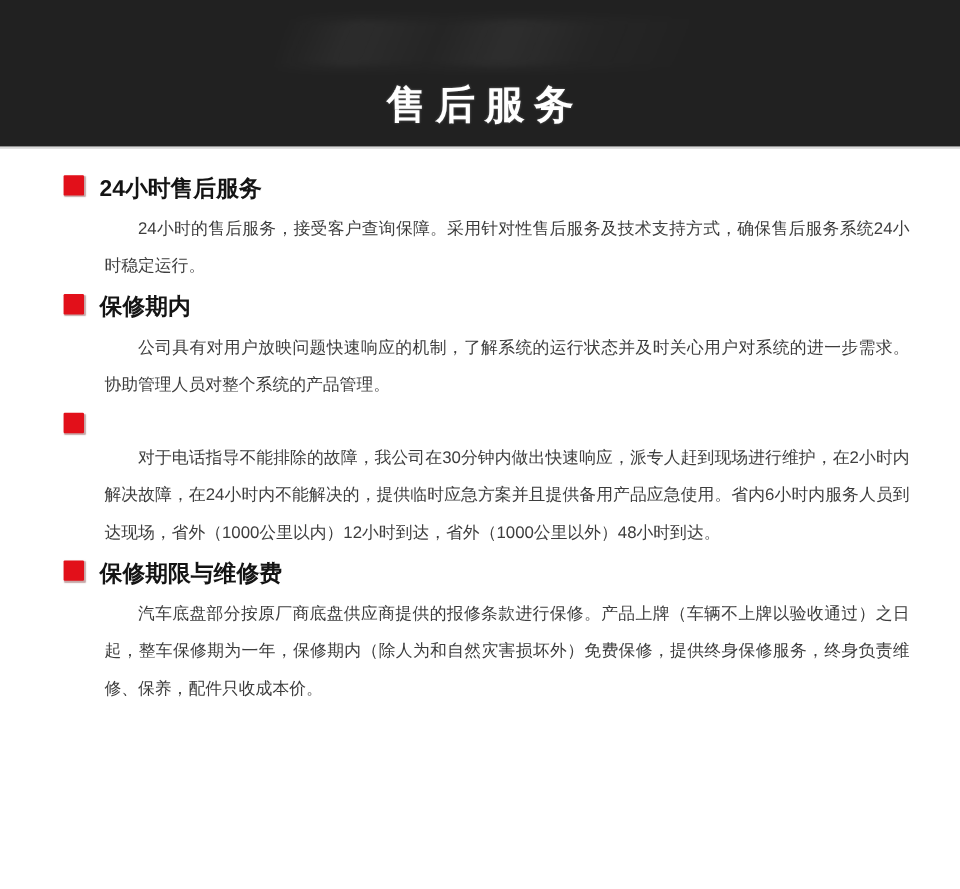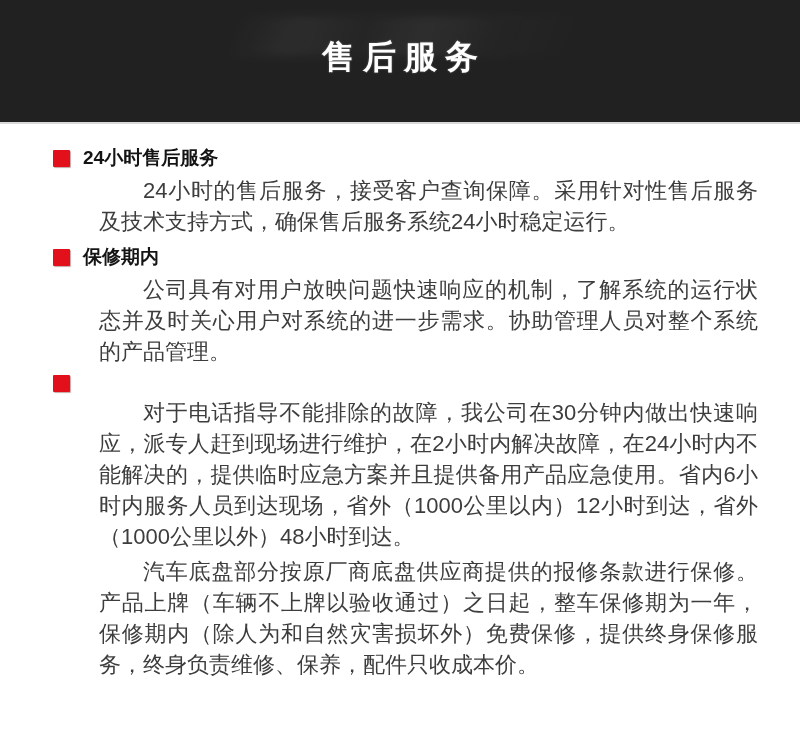--- a/index.html
+++ b/index.html
@@ -22,21 +22,21 @@
     position:relative;
     height:122px;
     background:var(--header-bg);
     box-shadow:0 2px 0 #d9d9d9;
     display:flex;
     justify-content:center;
     align-items:flex-start;
     overflow:hidden;
   }
   .header-title{
-    margin-top:39px;
+    margin-top:69px;
     color:var(--header-fg);
     font-size:33px;
     font-weight:bold;
     letter-spacing:8px;
     text-indent:8px;
     line-height:1.1;
     text-shadow:0 0 2px rgba(255,255,255,0.35);
   }
   .header-watermark{
     position:absolute;
@@ -51,41 +51,40 @@
       rgba(255,255,255,0.00) 100%);
     filter:blur(4px);
     transform:skewX(-14deg);
     pointer-events:none;
   }
   .content{
     padding:24px 42px 0 53px;
   }
   .section-heading-row{
     display:flex;
-    align-items:center;
     margin:8px 0 5px 0;
   }
   .section:first-child .section-heading-row{margin-top:0;}
   .bullet{
     width:17px;height:17px;
     flex:0 0 17px;
     background:var(--bullet-color);
     border-radius:1px;
     box-shadow:1px 1px 1px rgba(90,0,0,0.35);
     margin-right:13px;
   }
   .section-heading{
     font-size:19px;
     font-weight:bold;
     color:var(--heading-color);
     line-height:24px;
   }
   .para{
-    margin:0 0 4px 46px;
-    font-size:22px;
+    margin:0 0 4px 34px;
+    font-size:14px;
     line-height:31px;
     color:var(--body-color);
     text-indent:2em;
     text-align:justify;
   }
 </style>
 </head>
 <body>
 
 <div class="page">
@@ -122,20 +121,24 @@
       <div class="section-heading-row">
         <span class="bullet"></span>
       </div>
       <div>
 
           <p class="para">对于电话指导不能排除的故障，我公司在30分钟内做出快速响应，派专人赶到现场进行维护，在2小时内解决故障，在24小时内不能解决的，提供临时应急方案并且提供备用产品应急使用。省内6小时内服务人员到达现场，省外（1000公里以内）12小时到达，省外（1000公里以外）48小时到达。</p>
         </div>
     </div>
 
     <div class="section">
+      <div class="section-heading-row">
+        <span class="bullet"></span>
+        <span class="section-heading">保修期限与维修费</span>
+      </div>
       <div>
 
       <p class="para">汽车底盘部分按原厂商底盘供应商提供的报修条款进行保修。产品上牌（车辆不上牌以验收通过）之日起，整车保修期为一年，保修期内（除人为和自然灾害损坏外）免费保修，提供终身保修服务，终身负责维修、保养，配件只收成本价。</p>
         </div>
     </div>
   </div>
 
 </div>
 
 </body></html>

